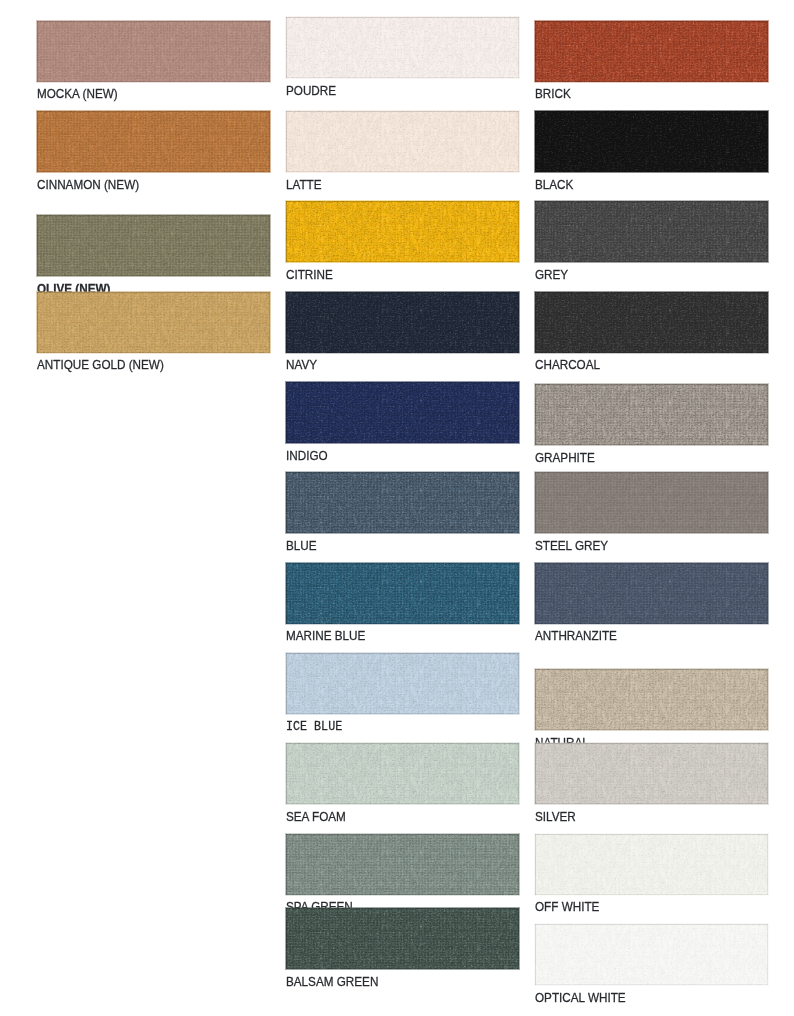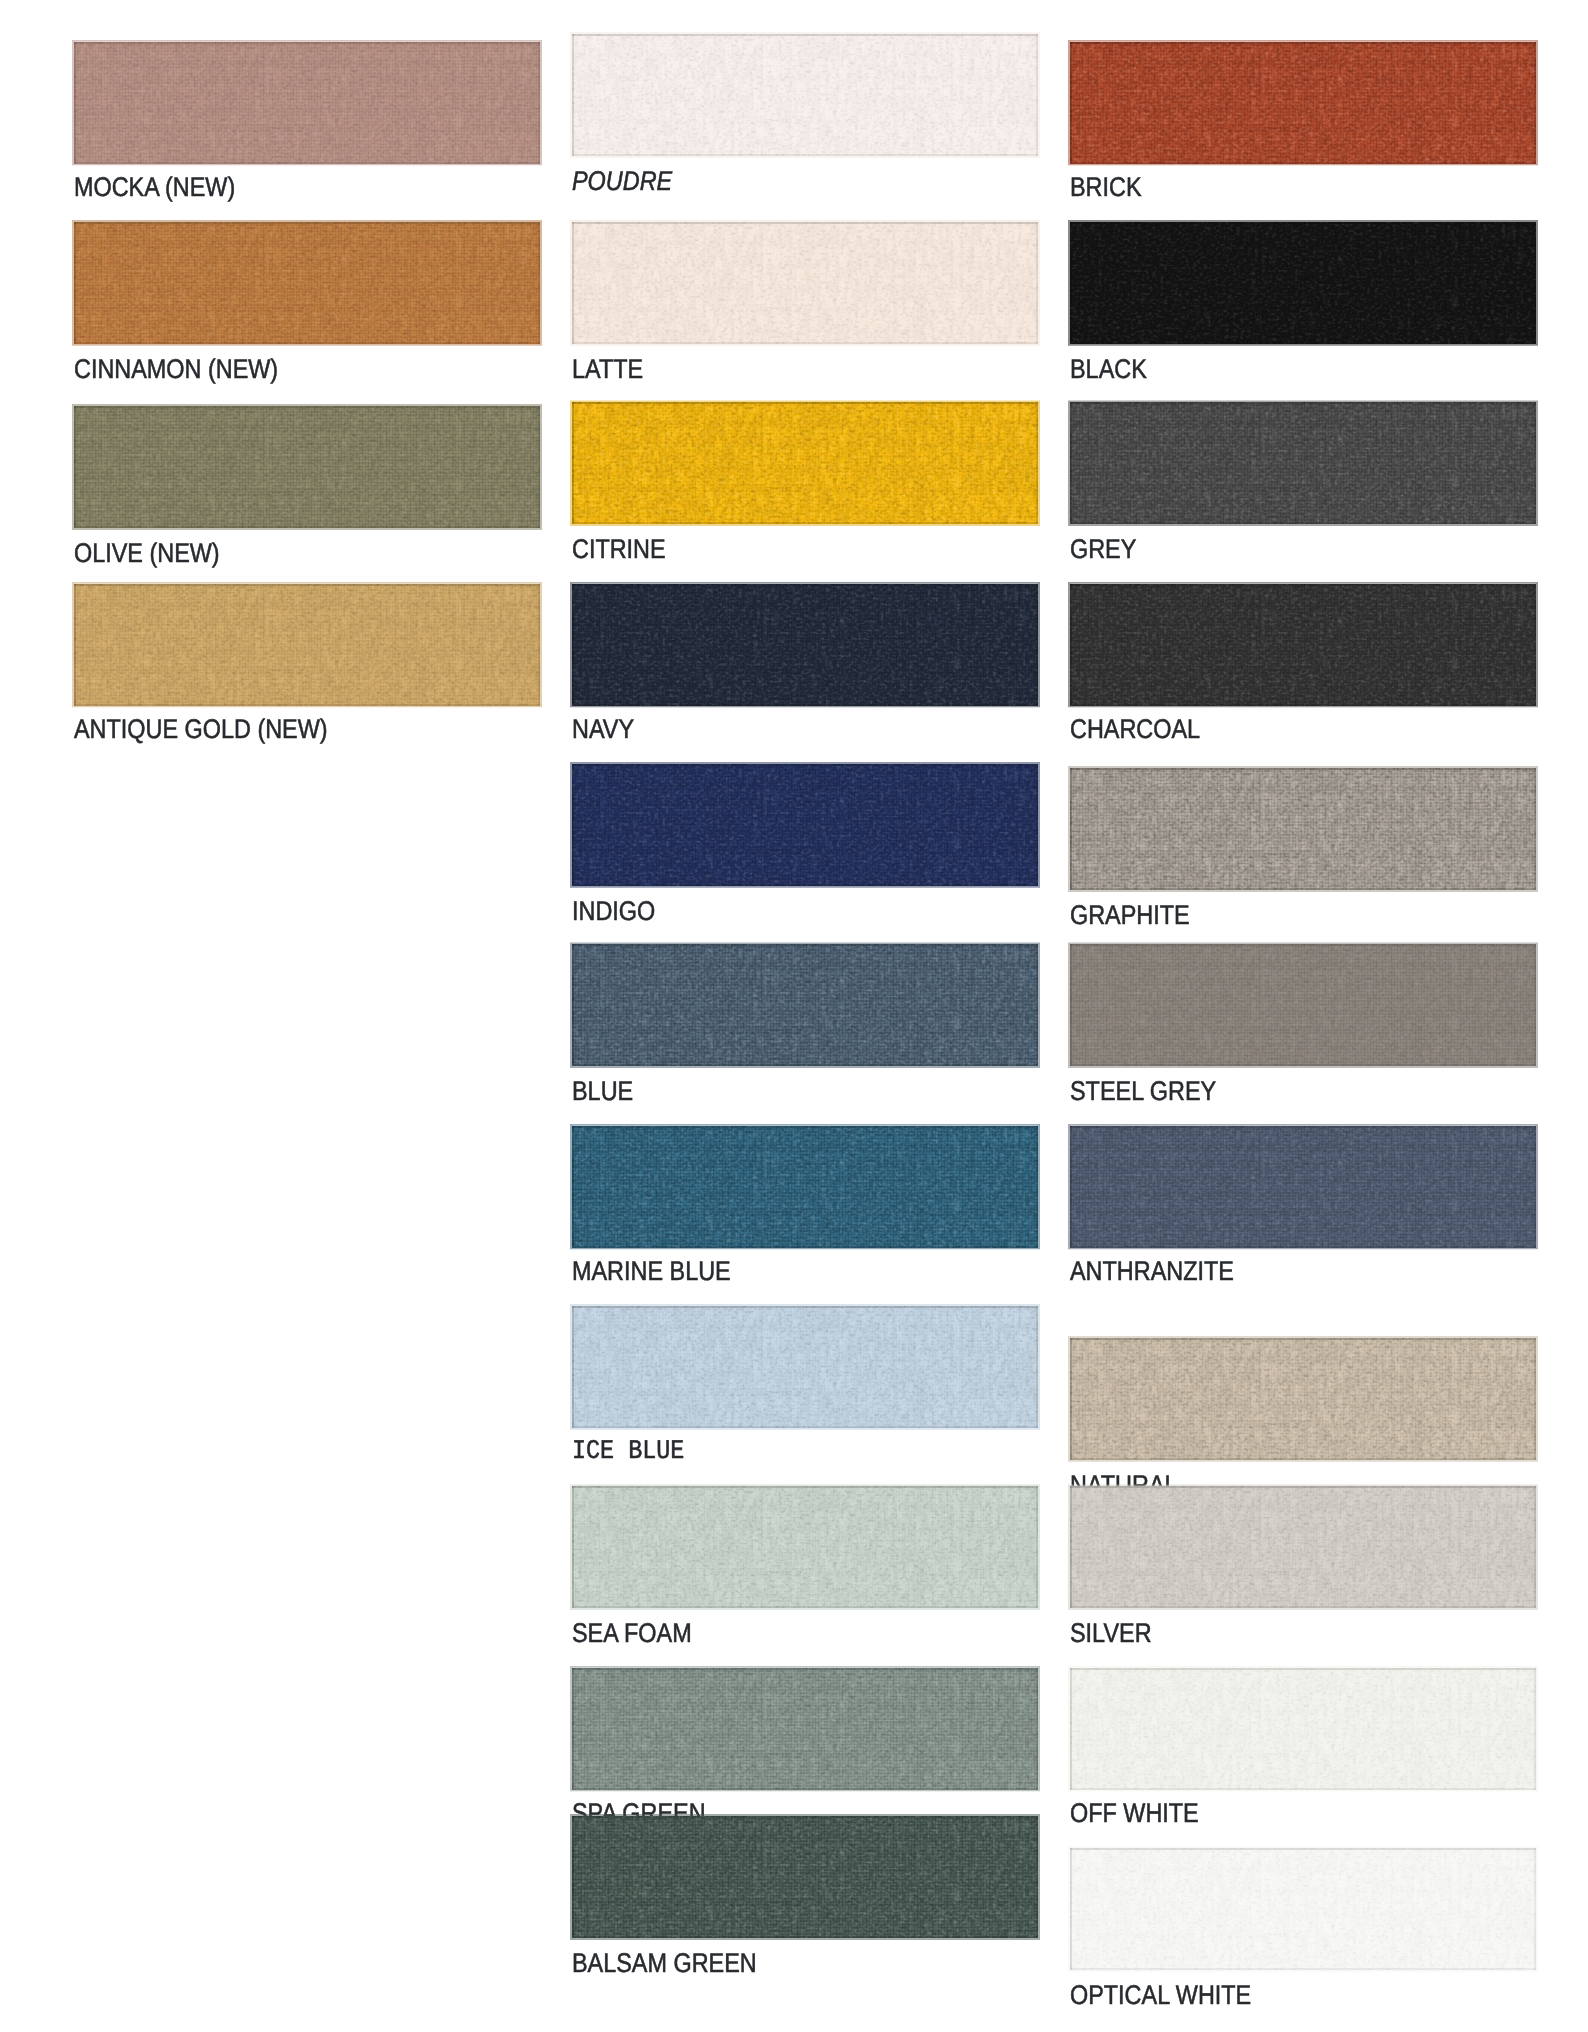--- a/index.html
+++ b/index.html
@@ -181,21 +181,21 @@
           <div class="fill" style="background: rgb(188, 121, 62);"></div>
           <div class="weave" style="opacity: 0.437;"></div>
           <div class="noiseA" style="opacity: 0.437;"></div>
           <div class="noiseB" style="opacity: 0.437;"></div>
           <div class="slubA" style="opacity: 0.184;"></div>
           <div class="slubB" style="opacity: 0.184;"></div>
           <div class="edge" style="opacity: 0.743;"></div>
         </div>
         <div class="swatch-label">CINNAMON (NEW)</div>
       </div>
-      <div class="swatch-cell" style="top: 203px;">
+      <div class="swatch-cell" style="top: 215px; font-weight: bold;">
         <div class="halo" style="background: rgb(126, 123, 96); clip-path: polygon(0px 0px, 100% 0px, 100% 100%, 0px 100%, 0px 1.3px, 1.3px 1.3px, 1.3px calc(100% - 1.3px), calc(100% - 1.3px) calc(100% - 1.3px), calc(100% - 1.3px) 1.3px, 0px 1.3px);"></div>
         <div class="swatch-chip" title="OLIVE (NEW)">
           <div class="fill" style="background: rgb(130, 126, 98);"></div>
           <div class="weave" style="opacity: 0.438;"></div>
           <div class="noiseA" style="opacity: 0.438;"></div>
           <div class="noiseB" style="opacity: 0.438;"></div>
           <div class="slubA" style="opacity: 0.184;"></div>
           <div class="slubB" style="opacity: 0.184;"></div>
           <div class="edge" style="opacity: 0.744;"></div>
         </div>
@@ -209,21 +209,21 @@
           <div class="noiseA" style="opacity: 0.429;"></div>
           <div class="noiseB" style="opacity: 0.429;"></div>
           <div class="slubA" style="opacity: 0.18;"></div>
           <div class="slubB" style="opacity: 0.18;"></div>
           <div class="edge" style="opacity: 0.736;"></div>
         </div>
         <div class="swatch-label">ANTIQUE GOLD (NEW)</div>
       </div>
     </div>
   <div class="column" id="col-2">
-      <div class="swatch-cell" style="top: 17px; font-style: italic;">
+      <div class="swatch-cell" style="top: 17px;">
         <div class="halo" style="background: rgb(242, 234, 230); clip-path: polygon(0px 0px, 100% 0px, 100% 100%, 0px 100%, 0px 1.3px, 1.3px 1.3px, 1.3px calc(100% - 1.3px), calc(100% - 1.3px) calc(100% - 1.3px), calc(100% - 1.3px) 1.3px, 0px 1.3px);"></div>
         <div class="swatch-chip" title="POUDRE">
           <div class="fill" style="background: rgb(248, 240, 236);"></div>
           <div class="weave" style="opacity: 0.246;"></div>
           <div class="noiseA" style="opacity: 0.246;"></div>
           <div class="noiseB" style="opacity: 0.246;"></div>
           <div class="slubA" style="opacity: 0.103;"></div>
           <div class="slubB" style="opacity: 0.103;"></div>
           <div class="edge" style="opacity: 0.571;"></div>
         </div>

